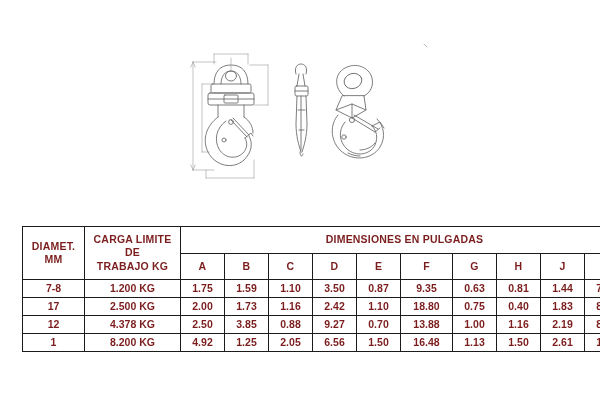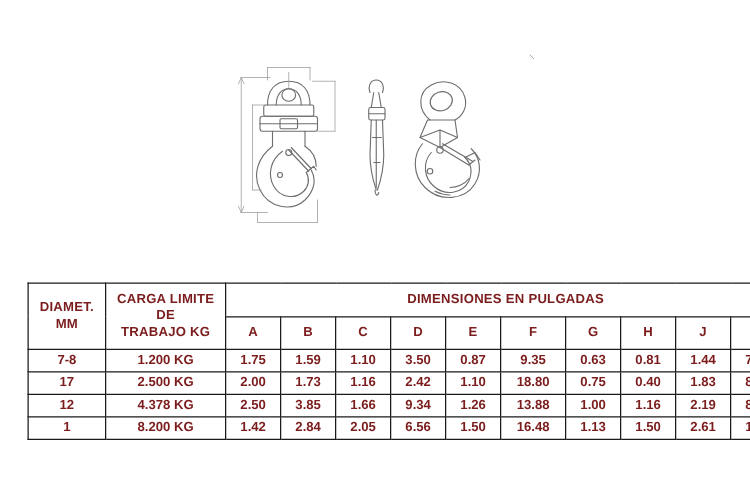--- a/index.html
+++ b/index.html
@@ -260,34 +260,34 @@
           <td class="datacell">0.75</td>
           <td class="datacell">0.40</td>
           <td class="datacell">1.83</td>
           <td class="datacell">8.86</td>
         </tr>
         <tr>
           <td class="datacell">12</td>
           <td class="datacell">4.378 KG</td>
           <td class="datacell">2.50</td>
           <td class="datacell">3.85</td>
-          <td class="datacell">1.66</td>
-          <td class="datacell">9.34</td>
-          <td class="datacell">1.26</td>
+          <td class="datacell">0.88</td>
+          <td class="datacell">9.27</td>
+          <td class="datacell">0.70</td>
           <td class="datacell">13.88</td>
           <td class="datacell">1.00</td>
           <td class="datacell">1.16</td>
           <td class="datacell">2.19</td>
           <td class="datacell">8.64</td>
         </tr>
         <tr>
           <td class="datacell">1</td>
           <td class="datacell">8.200 KG</td>
-          <td class="datacell">1.42</td>
-          <td class="datacell">2.84</td>
+          <td class="datacell">4.92</td>
+          <td class="datacell">1.25</td>
           <td class="datacell">2.05</td>
           <td class="datacell">6.56</td>
           <td class="datacell">1.50</td>
           <td class="datacell">16.48</td>
           <td class="datacell">1.13</td>
           <td class="datacell">1.50</td>
           <td class="datacell">2.61</td>
           <td class="datacell">12.7</td>
         </tr>
       </tbody>

